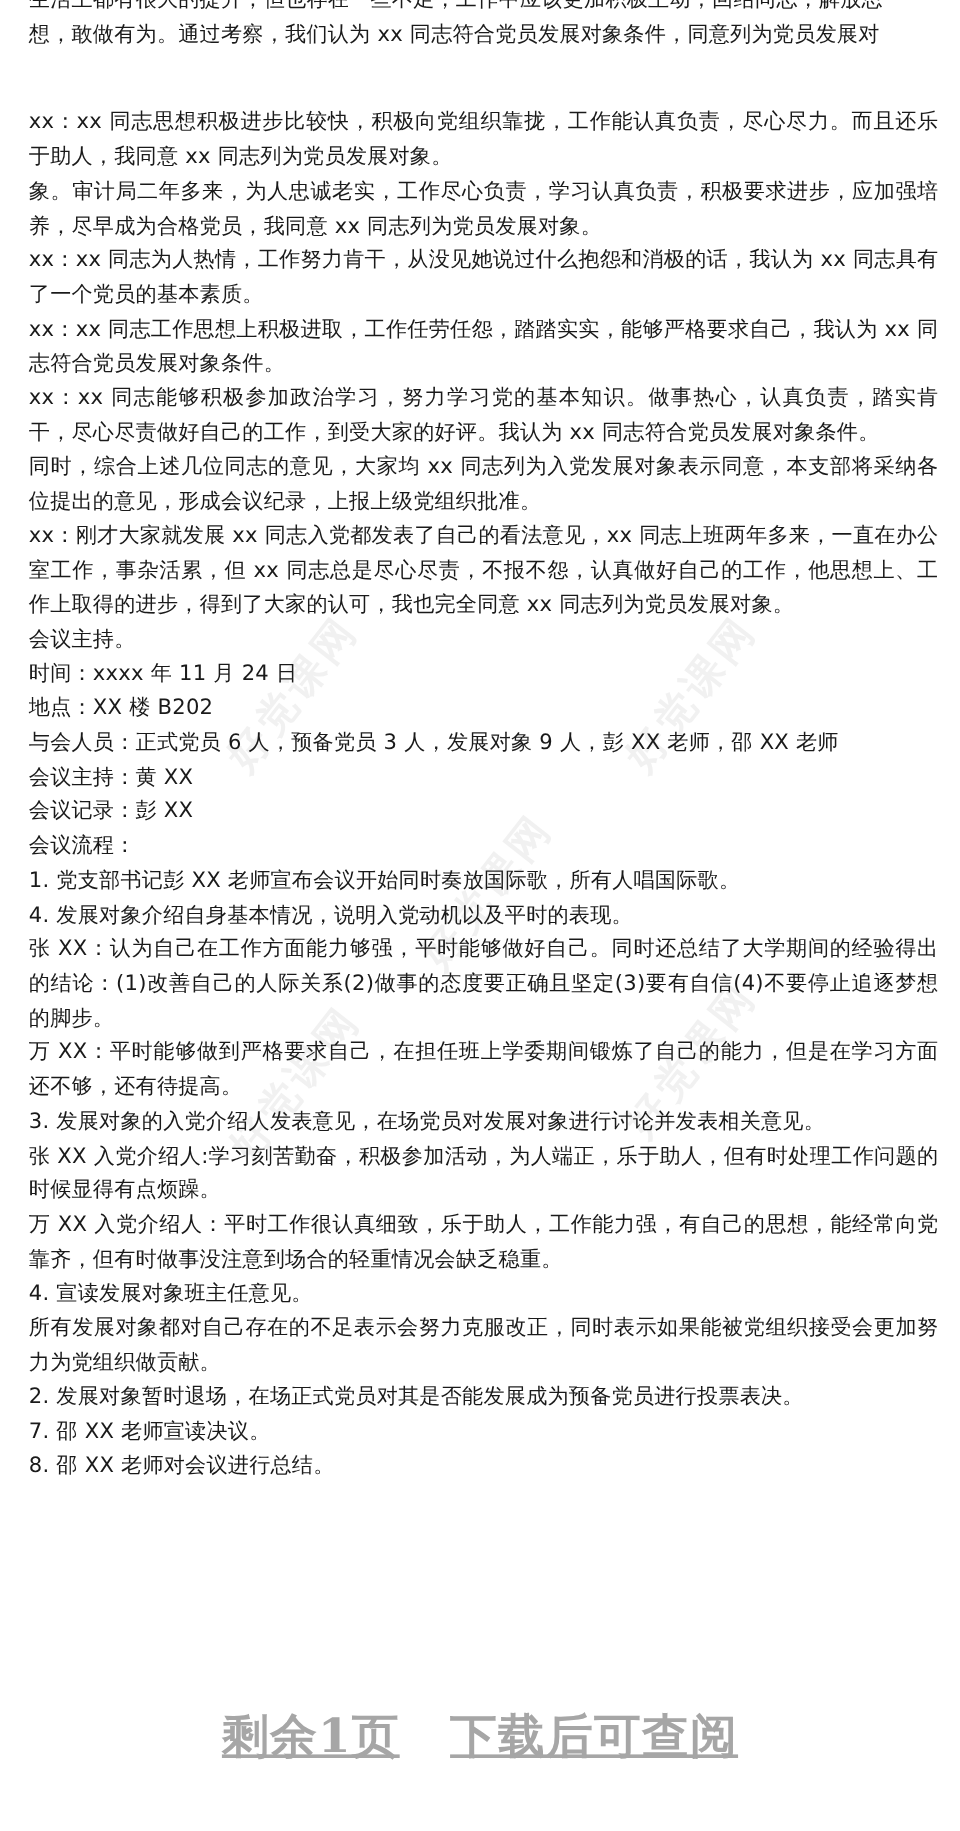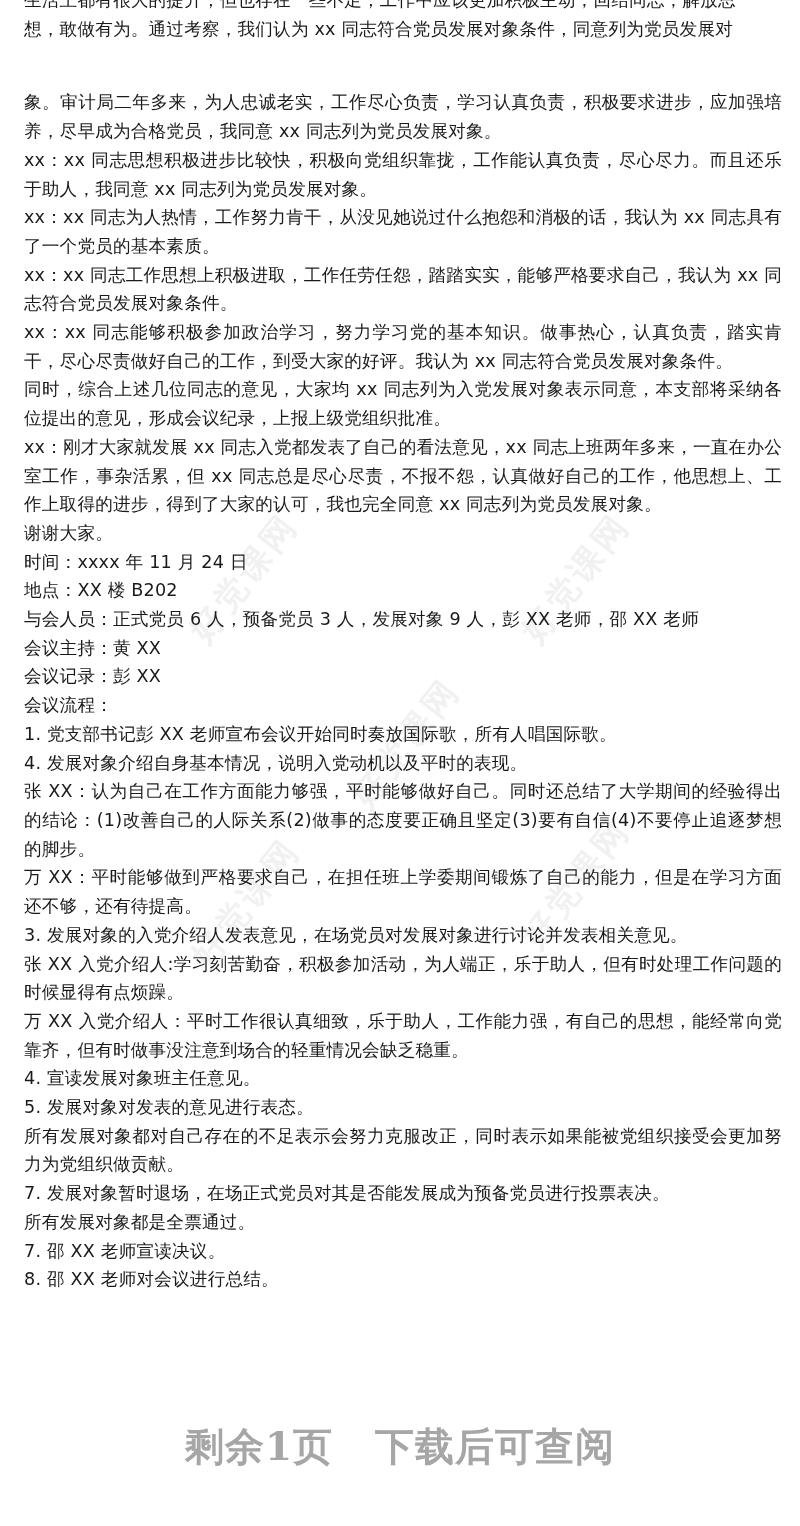--- a/index.html
+++ b/index.html
@@ -18,67 +18,65 @@
   .watermark {
     position: absolute; color: rgba(150,150,150,0.13);
     font-size: 34px; font-weight: bold; transform: rotate(-52deg);
     white-space: nowrap; pointer-events: none; letter-spacing: 4px;
   }
   .more-banner {
     position: absolute; left: 0; top: 1420px; width: 800px; text-align: center;
     font-family: "DejaVu Serif", "Liberation Serif", serif;
     font-size: 39px; font-weight: bold; color: #a6a6a6; letter-spacing: 1px;
   }
-  .more-banner span { display: inline-block; }
+  .more-banner span { display: inline-block; text-decoration: underline; }
   .more-banner .sep { width: 42px; }
 </style>
 </head>
 <body>
 
 <div class="page">
 
   <div class="watermark" style="left:500px; top:555px;">好党课网</div>
   <div class="watermark" style="left:168px; top:555px;">好党课网</div>
   <div class="watermark" style="left:330px; top:720px;">好党课网</div>
   <div class="watermark" style="left:500px; top:860px;">好党课网</div>
   <div class="watermark" style="left:170px; top:880px;">好党课网</div>
 
   <div class="doc">
     <p>生活上都有很大的提升，但也存在一些不足，工作中应该更加积极主动，回结同志，解放思</p>
     <p>想，敢做有为。通过考察，我们认为 xx 同志符合党员发展对象条件，同意列为党员发展对</p>
     <div class="gap"></div>
 
+    <p>xx：xx 同志思想积极进步比较快，积极向党组织靠拢，工作能认真负责，尽心尽力。而且还乐于助人，我同意 xx 同志列为党员发展对象。</p>
     <p>象。审计局二年多来，为人忠诚老实，工作尽心负责，学习认真负责，积极要求进步，应加强培养，尽早成为合格党员，我同意 xx 同志列为党员发展对象。</p>
-    <p>xx：xx 同志思想积极进步比较快，积极向党组织靠拢，工作能认真负责，尽心尽力。而且还乐于助人，我同意 xx 同志列为党员发展对象。</p>
     <p>xx：xx 同志为人热情，工作努力肯干，从没见她说过什么抱怨和消极的话，我认为 xx 同志具有了一个党员的基本素质。</p>
     <p>xx：xx 同志工作思想上积极进取，工作任劳任怨，踏踏实实，能够严格要求自己，我认为 xx 同志符合党员发展对象条件。</p>
     <p>xx：xx 同志能够积极参加政治学习，努力学习党的基本知识。做事热心，认真负责，踏实肯干，尽心尽责做好自己的工作，到受大家的好评。我认为 xx 同志符合党员发展对象条件。</p>
     <p>同时，综合上述几位同志的意见，大家均 xx 同志列为入党发展对象表示同意，本支部将采纳各位提出的意见，形成会议纪录，上报上级党组织批准。</p>
     <p>xx：刚才大家就发展 xx 同志入党都发表了自己的看法意见，xx 同志上班两年多来，一直在办公室工作，事杂活累，但 xx 同志总是尽心尽责，不报不怨，认真做好自己的工作，他思想上、工作上取得的进步，得到了大家的认可，我也完全同意 xx 同志列为党员发展对象。</p>
-    <p>谢谢大家。</p>
+    <p>会议主持。</p>
 
     <p>时间：xxxx 年 11 月 24 日</p>
     <p>地点：XX 楼 B202</p>
     <p>与会人员：正式党员 6 人，预备党员 3 人，发展对象 9 人，彭 XX 老师，邵 XX 老师</p>
     <p>会议主持：黄 XX</p>
     <p>会议记录：彭 XX</p>
     <p>会议流程：</p>
 
     <p>1. 党支部书记彭 XX 老师宣布会议开始同时奏放国际歌，所有人唱国际歌。</p>
     <p>4. 发展对象介绍自身基本情况，说明入党动机以及平时的表现。</p>
     <p>张 XX：认为自己在工作方面能力够强，平时能够做好自己。同时还总结了大学期间的经验得出的结论：(1)改善自己的人际关系(2)做事的态度要正确且坚定(3)要有自信(4)不要停止追逐梦想的脚步。</p>
     <p>万 XX：平时能够做到严格要求自己，在担任班上学委期间锻炼了自己的能力，但是在学习方面还不够，还有待提高。</p>
     <p>3. 发展对象的入党介绍人发表意见，在场党员对发展对象进行讨论并发表相关意见。</p>
     <p>张 XX 入党介绍人:学习刻苦勤奋，积极参加活动，为人端正，乐于助人，但有时处理工作问题的时候显得有点烦躁。</p>
     <p>万 XX 入党介绍人：平时工作很认真细致，乐于助人，工作能力强，有自己的思想，能经常向党靠齐，但有时做事没注意到场合的轻重情况会缺乏稳重。</p>
     <p>4. 宣读发展对象班主任意见。</p>
-    <p>5. 发展对象对发表的意见进行表态。</p>
     <p>所有发展对象都对自己存在的不足表示会努力克服改正，同时表示如果能被党组织接受会更加努力为党组织做贡献。</p>
-    <p>7. 发展对象暂时退场，在场正式党员对其是否能发展成为预备党员进行投票表决。</p>
-    <p>所有发展对象都是全票通过。</p>
+    <p>2. 发展对象暂时退场，在场正式党员对其是否能发展成为预备党员进行投票表决。</p>
     <p>7. 邵 XX 老师宣读决议。</p>
     <p>8. 邵 XX 老师对会议进行总结。</p>
   </div>
 
   <div class="more-banner">
     <span>剩余1页</span><span class="sep"></span><span>下载后可查阅</span>
   </div>
 </div>
 
 </body></html>

